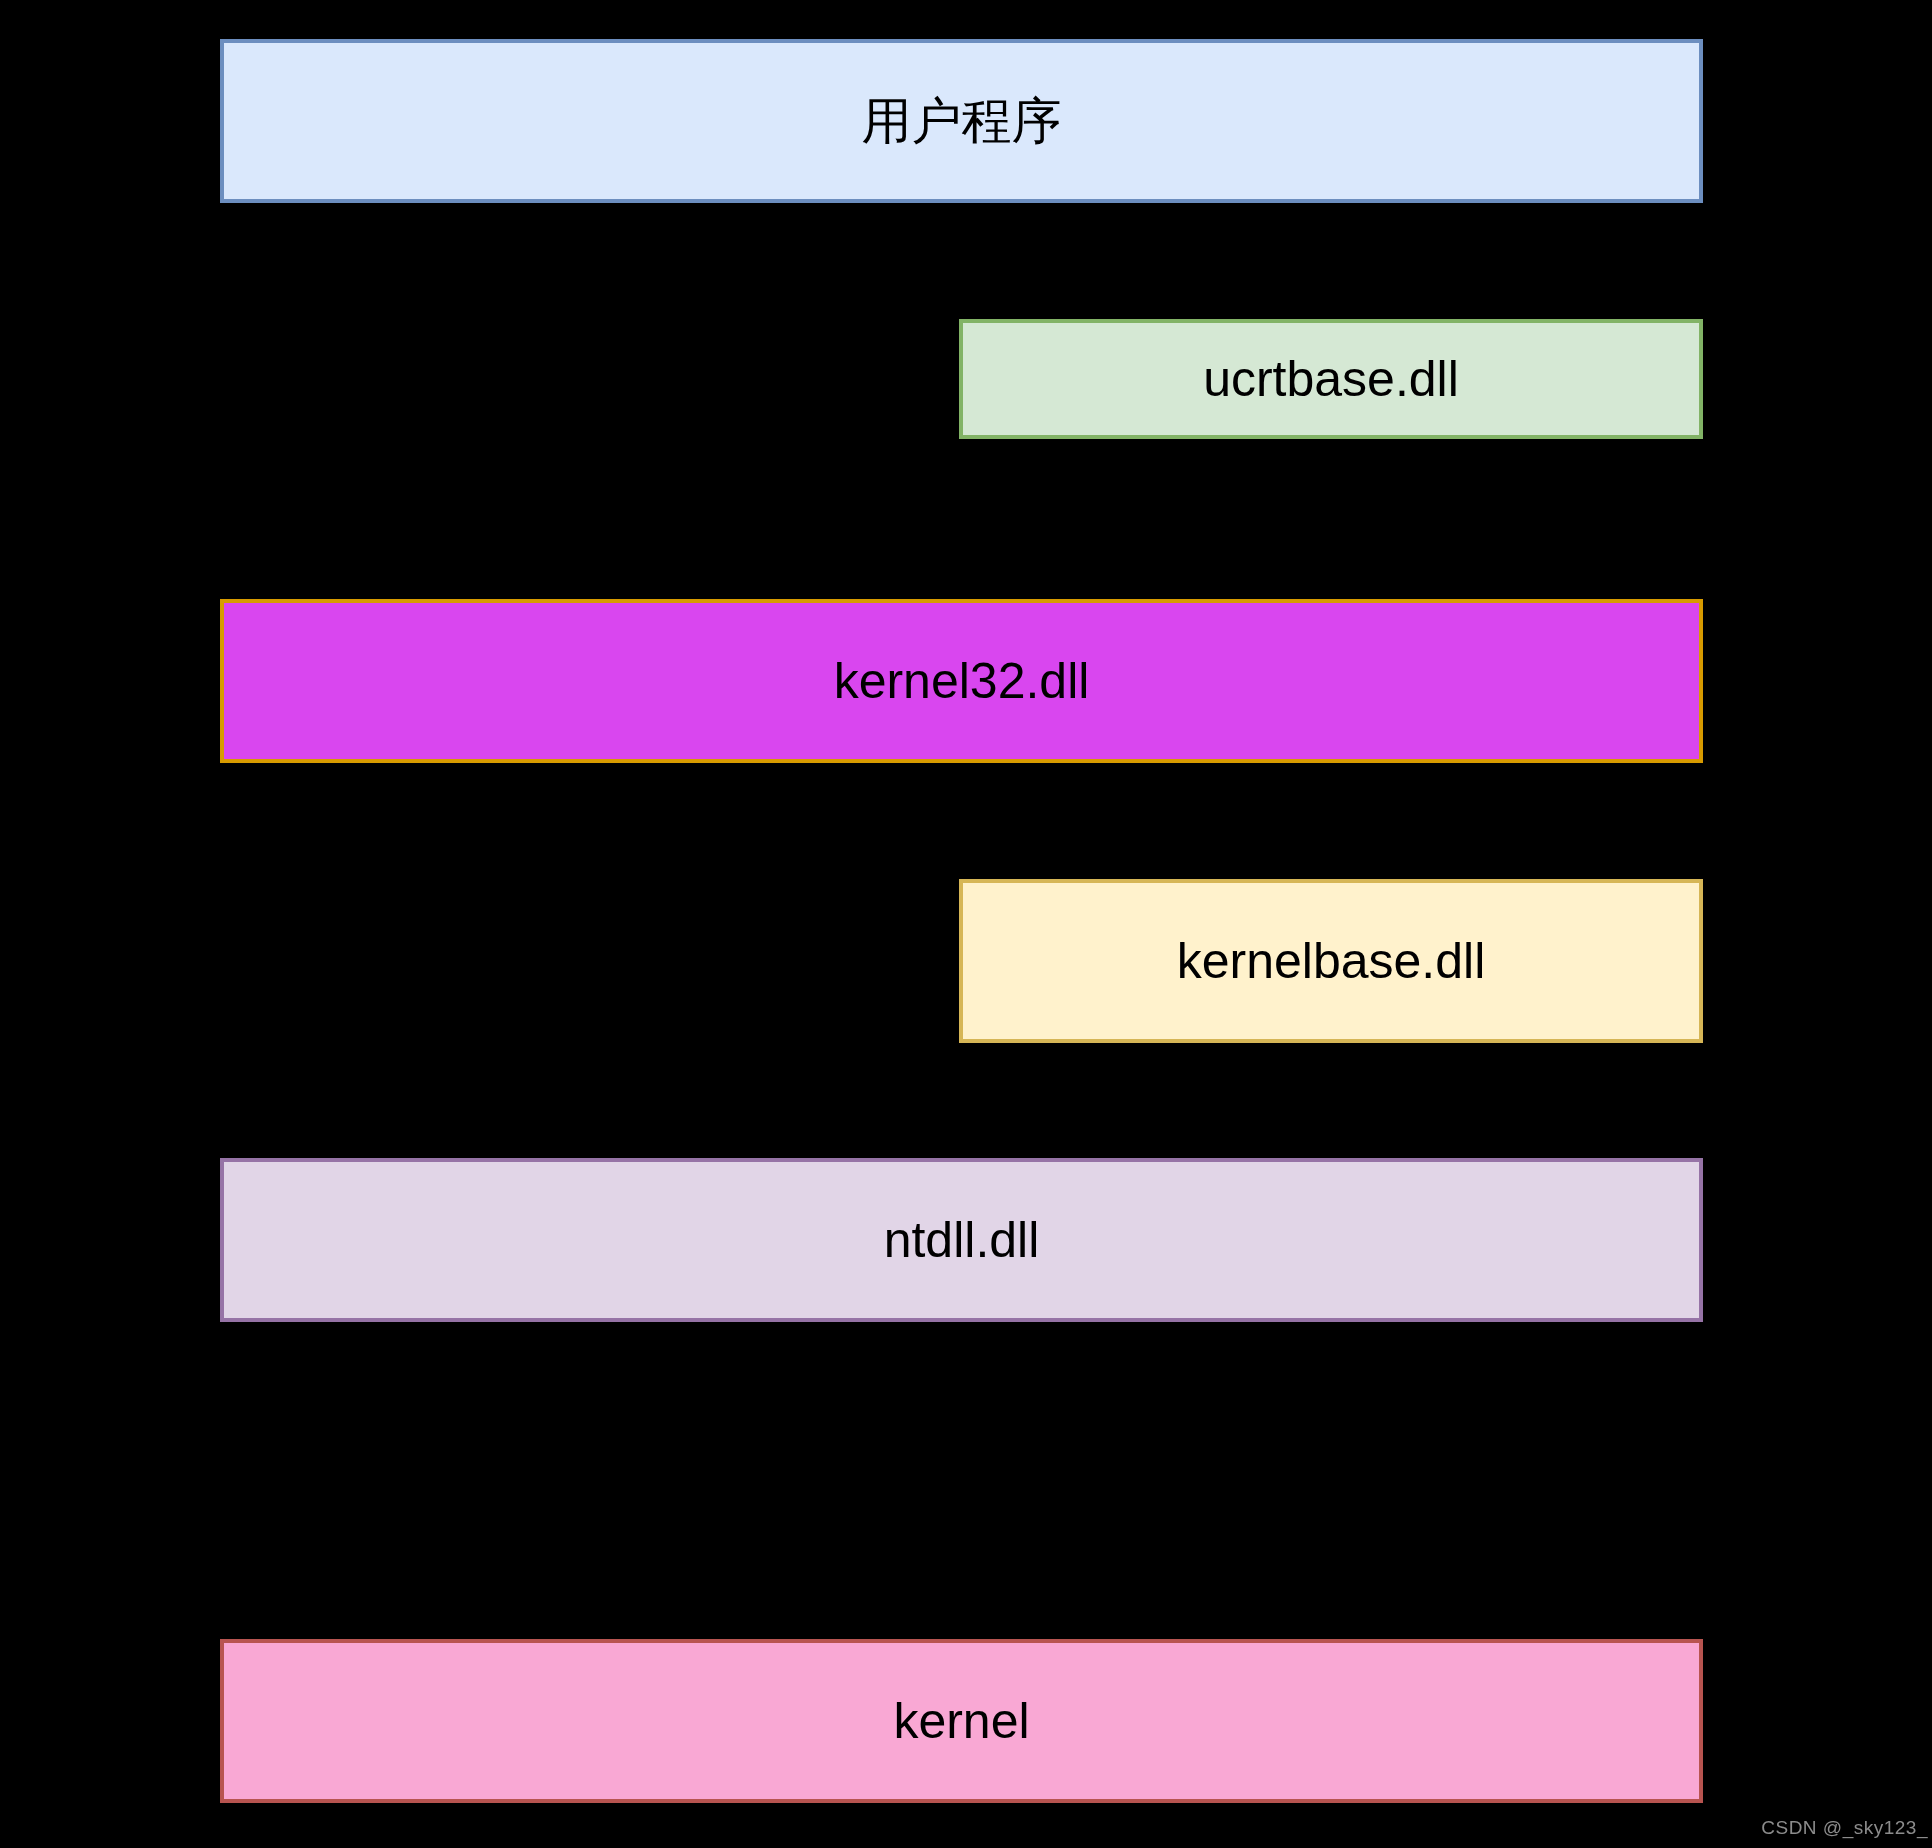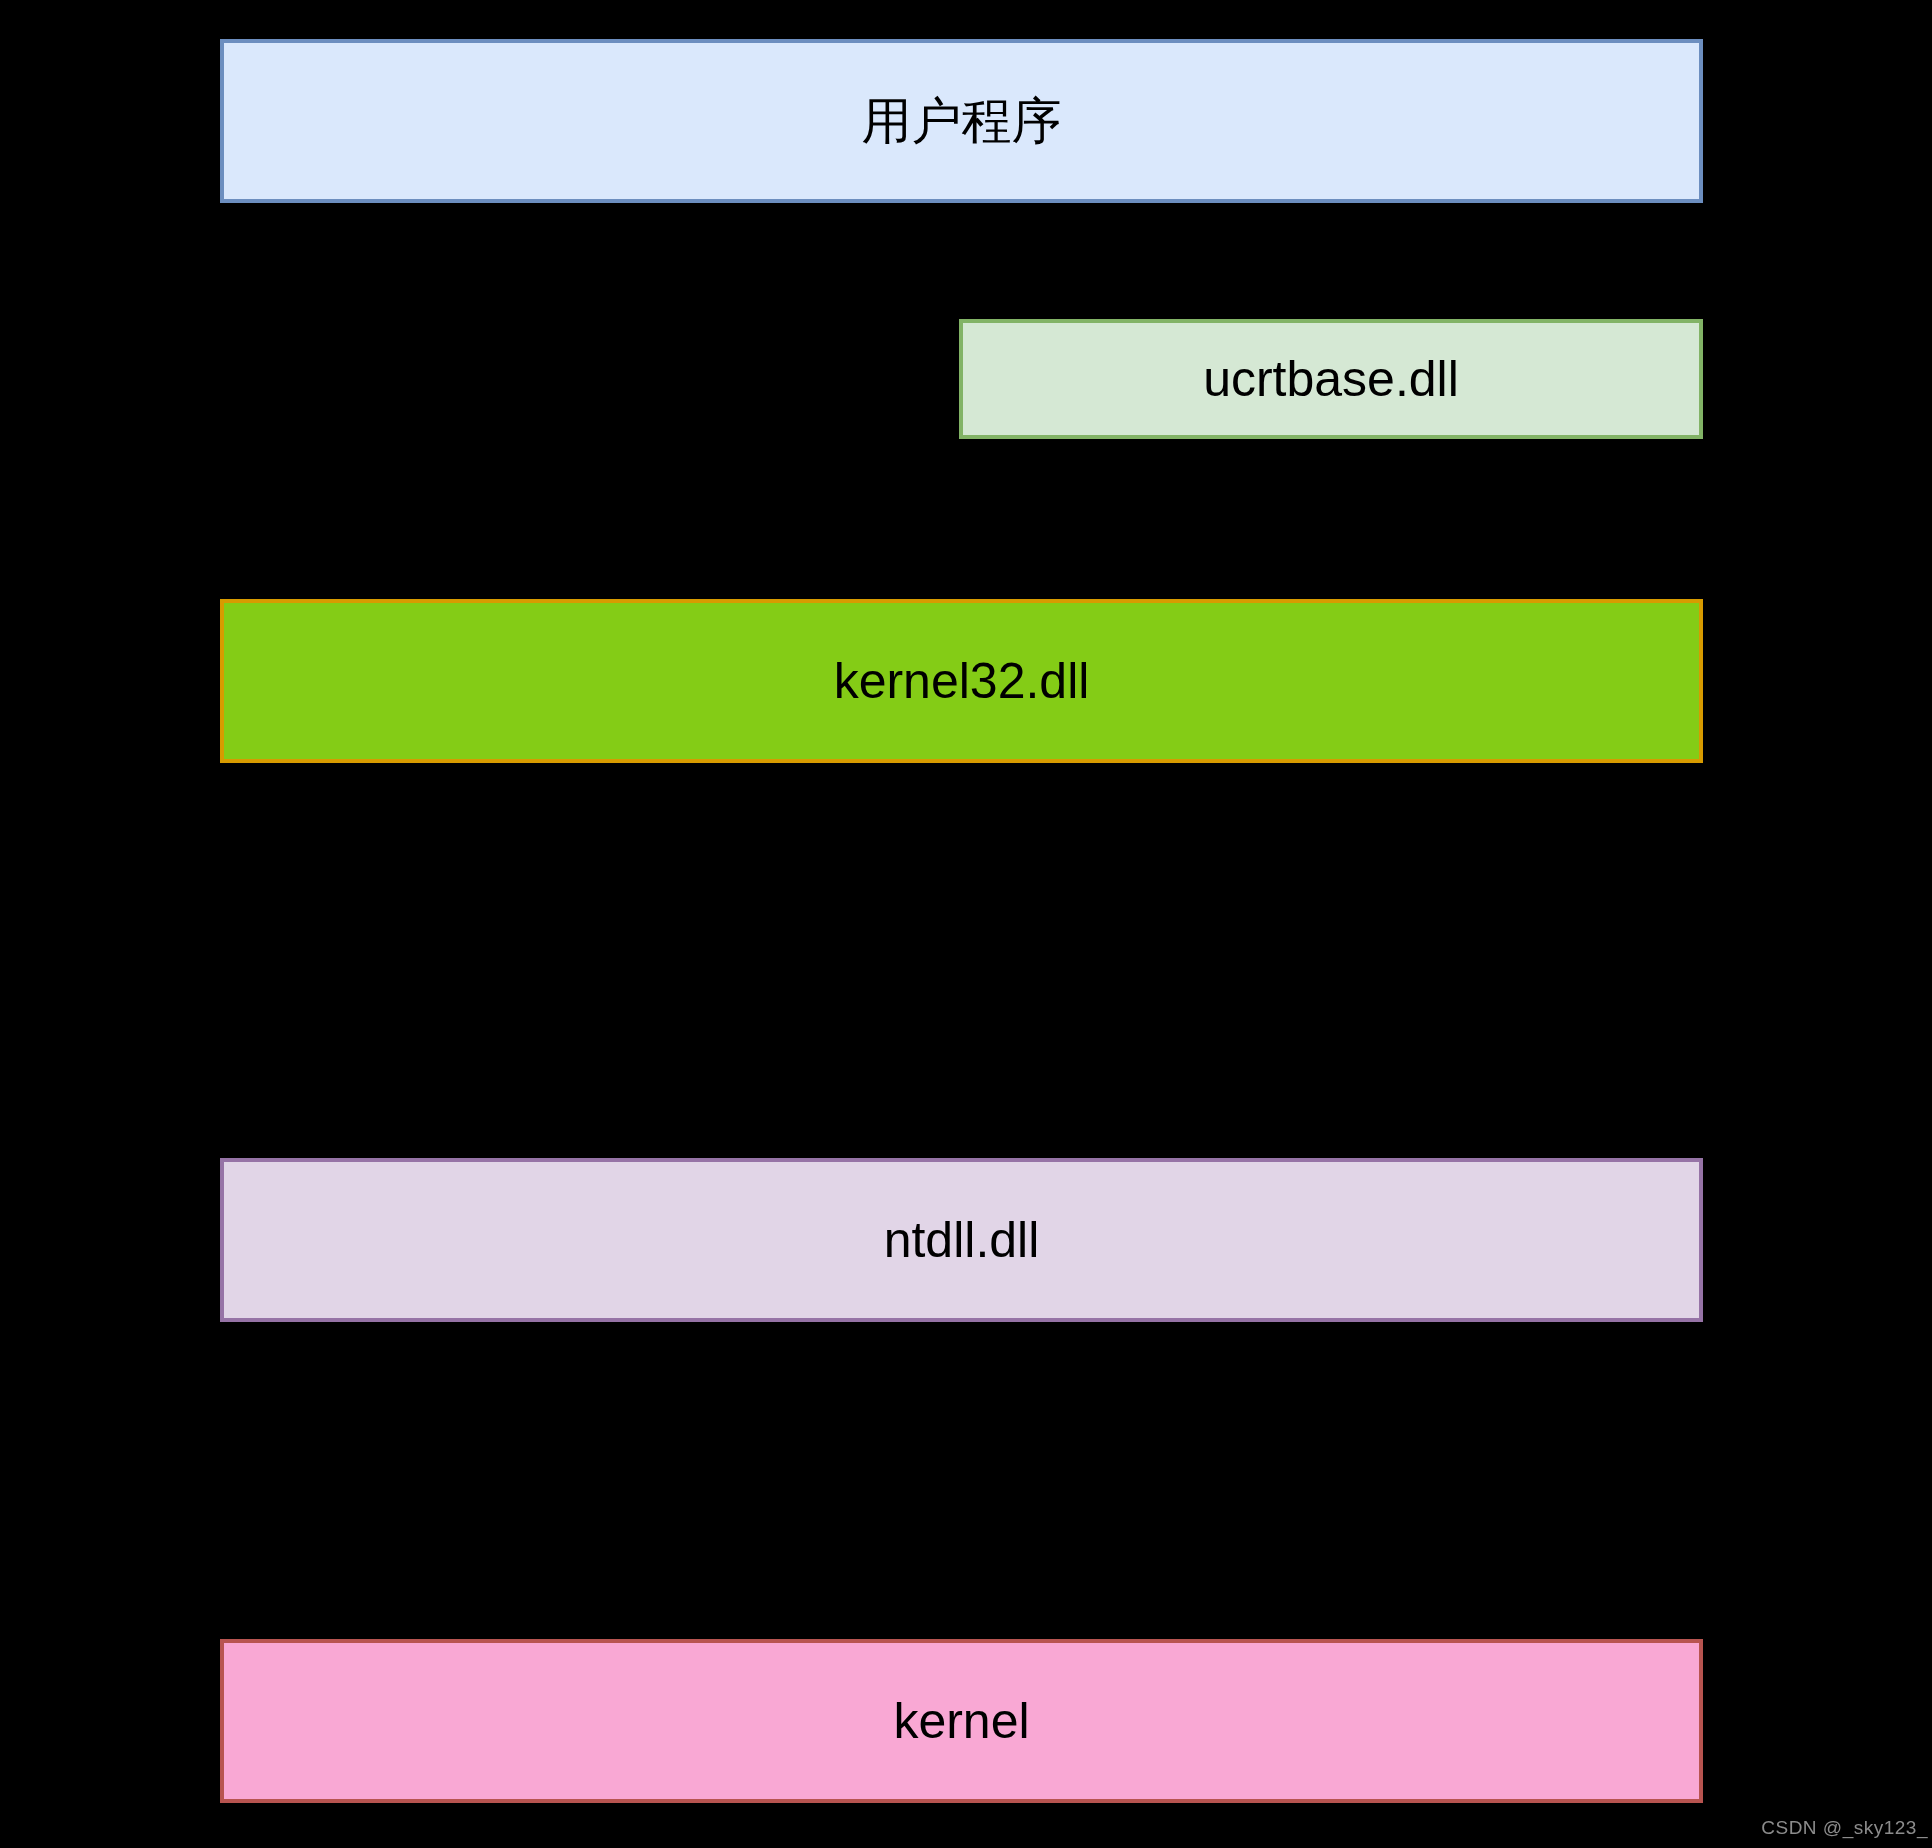--- a/index.html
+++ b/index.html
@@ -51,24 +51,27 @@
 <div id="canvas">
 
   <div class="box" id="box-user-program" style="background-color: rgb(218, 232, 252); border-color: rgb(108, 142, 191);">
     <span class="label">用户程序</span>
   </div>
 
   <div class="box" id="box-ucrtbase" style="background-color: rgb(213, 232, 212); border-color: rgb(130, 179, 102);">
     <span class="label">ucrtbase.dll</span>
   </div>
 
-  <div class="box" id="box-kernel32" style="background-color: #84cc16; border-color: rgb(215, 155, 0);">
+  <div class="box" id="box-kernel32" style="background-color: #d946ef; border-color: rgb(215, 155, 0);">
     <span class="label">kernel32.dll</span>
   </div>
 
+  <div class="box" id="box-kernelbase" style="background-color: rgb(255, 242, 204); border-color: rgb(214, 182, 86);">
+    <span class="label">kernelbase.dll</span>
+  </div>
 
   <div class="box" id="box-ntdll" style="background-color: rgb(225, 213, 231); border-color: rgb(150, 115, 166);">
     <span class="label">ntdll.dll</span>
   </div>
 
   <div class="box" id="box-kernel" style="background-color: #f9a8d4; border-color: rgb(184, 84, 80);">
     <span class="label">kernel</span>
   </div>
 
   <div id="watermark" style="color: rgb(140, 140, 140);">CSDN @_sky123_</div>

